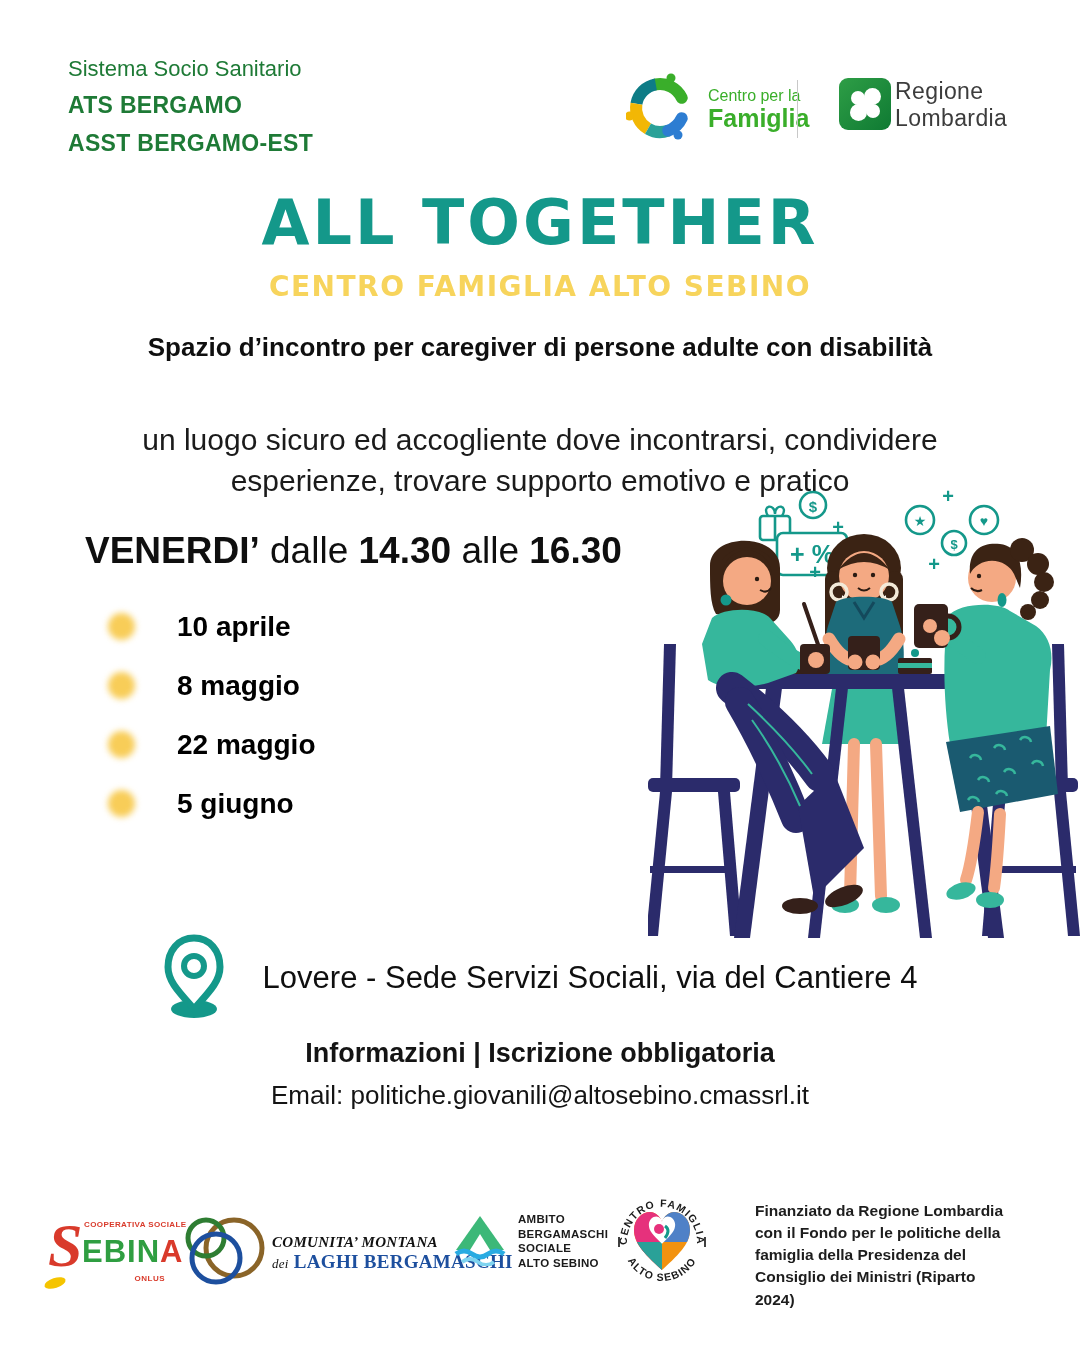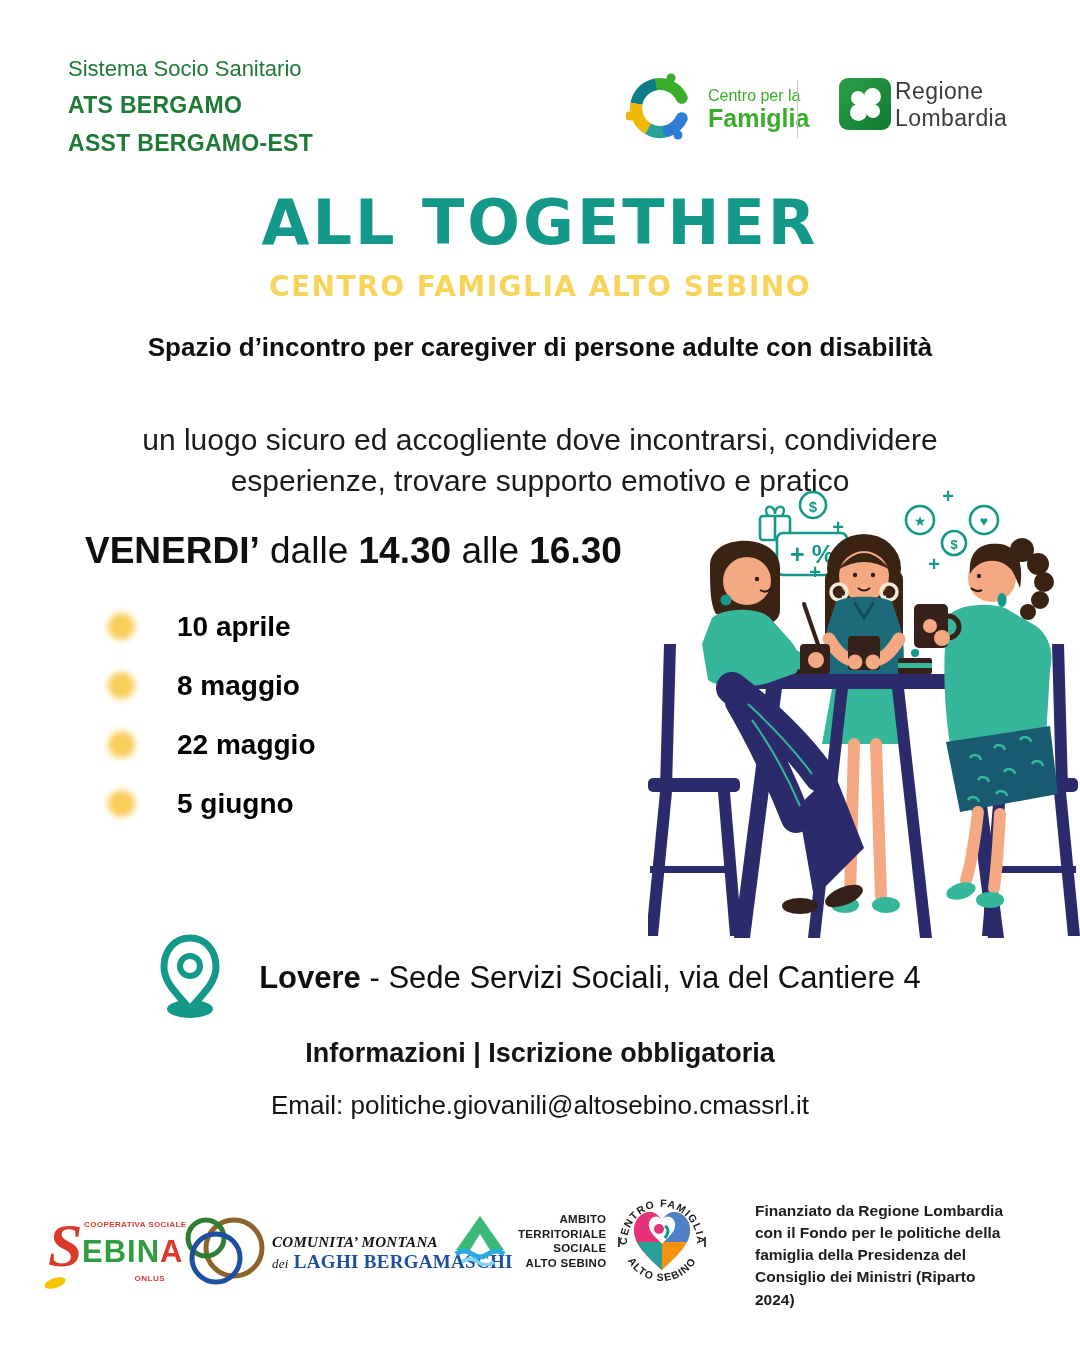--- a/index.html
+++ b/index.html
@@ -39,42 +39,42 @@
   .dates { position:absolute; left:108px; top:597px; }
   .date-item { display:flex; align-items:center; height:59px; }
   .dot { width:27px; height:27px; border-radius:50%; background:#f8cd58; filter:blur(3px); margin-right:42px; flex:0 0 auto; }
   .date-label { font-size:28px; font-weight:bold; color:#000000; }
 
   .illu { position:absolute; left:648px; top:476px; width:432px; height:462px; }
 
   .loc { position:absolute; top:933px; left:0; width:100%; display:flex;
     justify-content:center; align-items:center; gap:22px; }
   .loc-text { font-size:31px; color:#0f0f0f; }
-  .loc-text .b { font-weight:bold;margin-left:16px; }
+  .loc-text .b { font-weight:normal;margin-left:16px; }
 
   .contact { position:absolute; top:1038px; left:0; width:100%; text-align:center; color:#141414; }
-  .c-head { font-size:27px; font-weight:bold; margin-bottom:21px; }
+  .c-head { font-size:27px; font-weight:bold; margin-bottom:11px; }
   .c-line { font-size:26px; margin-bottom:9px; }
 
   
   .sebina { position:absolute; left:44px; top:1212px; width:135px; height:92px; }
   .sb-top { position:absolute; left:40px; top:8px; font-size:8px; font-weight:bold; color:#d93a2b; letter-spacing:.4px; white-space:nowrap; }
   .sb-initial { position:absolute; left:4px; top:2px; font-family:"Liberation Serif",serif; font-style:italic; font-weight:bold; font-size:62px; color:#d93a2b; line-height:1; }
   .sb-main { position:absolute; left:38px; top:22px; font-size:31px; font-weight:bold; color:#2f9e41; letter-spacing:1px; }
   .sb-main .red { color:#d93a2b; }
   .sb-sub { position:absolute; right:14px; top:62px; font-size:8px; font-weight:bold; color:#d93a2b; letter-spacing:.5px; }
   .sb-drop { position:absolute; left:0px; top:66px; width:22px; height:10px; background:#f5c400; border-radius:50%; transform:rotate(-18deg); }
 
   .comunita { position:absolute; left:176px; top:1208px; display:flex; align-items:center; gap:4px; }
   .cm-text { font-family:"Liberation Serif",serif; }
   .cm-l1 { font-size:15px; font-weight:bold; font-style:italic; color:#111; letter-spacing:.3px; }
   .cm-l2 { font-size:19px; font-weight:bold; color:#1d4f9e; letter-spacing:.3px; }
   .cm-dei { font-size:13px; font-style:italic; color:#111; font-weight:normal; }
 
-  .ambito { position:absolute; left:452px; top:1212px; display:flex; align-items:center; gap:10px;text-align:right; }
+  .ambito { position:absolute; left:452px; top:1212px; display:flex; align-items:center; gap:10px; }
   .amb-text { font-size:11.5px; font-weight:bold; color:#1a1a1a; line-height:14.5px; letter-spacing:.3px; }
 
   .badge { position:absolute; left:612px; top:1192px; }
   .funding { position:absolute; left:755px; top:1200px; width:264px; font-size:15.5px;
     font-weight:bold; line-height:1.43; color:#1d1d1d; }
 </style>
 </head>
 <body>
 
 <div class="page">
@@ -342,21 +342,21 @@
     <span>
       <svg width="56" height="54" viewBox="0 0 56 54">
         <path d="M4,38 L28,4 L52,38 Z" fill="#3cb878"></path>
         <path d="M18,38 L28,22 L38,38 Z" fill="#ffffff"></path>
         <path d="M4,42 Q12,36 20,42 T36,42 T52,42" stroke="#29abe2" stroke-width="5" fill="none"></path>
         <path d="M10,50 Q18,44 26,50 T42,50" stroke="#7fd4f0" stroke-width="4" fill="none"></path>
       </svg>
     </span>
     <span class="amb-text">
       <div>AMBITO</div>
-      <div>TERRITORIALE</div>
+      <div>BERGAMASCHI</div>
       <div>SOCIALE</div>
       <div>ALTO SEBINO</div>
     </span>
   </div>
 
   <div class="badge">
     <svg width="100" height="100" viewBox="0 0 100 100">
       <defs>
         <path id="arcTop" d="M15,50 A35,35 0 0 1 85,50"></path>
         <path id="arcBot" d="M11,50 A39,39 0 0 0 89,50"></path>

